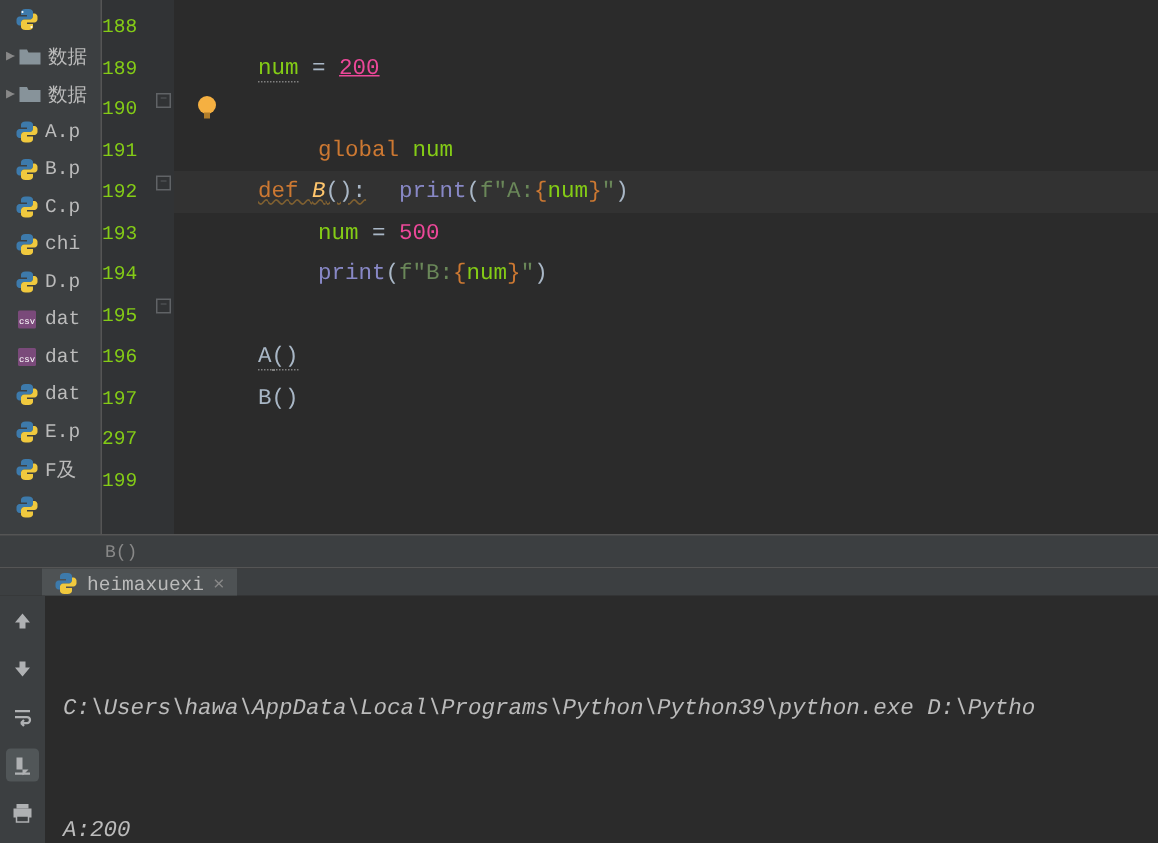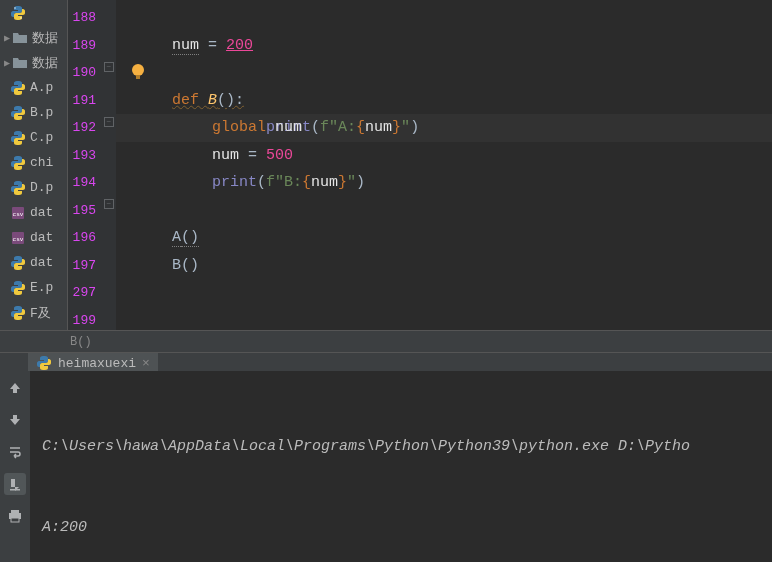--- a/index.html
+++ b/index.html
@@ -39,22 +39,22 @@
     }
     .tree-item .icon {
       width: 16px;
       height: 16px;
       margin-right: 4px;
       flex-shrink: 0;
     }
     .gutter {
       width: 36px;
       background: #313335;
-      color: #d946ef;
-      text-align: right;
+      color: #84cc16;
+      text-align: left;
       padding-right: 8px;
       font-size: 13px;
       line-height: 27.5px;
       padding-top: 4px;
     }
     .fold-gutter {
       width: 12px;
       background: #313335;
       position: relative;
     }
@@ -90,35 +90,35 @@
       top: 3px;
       width: 20px;
       height: 20px;
       z-index: 5;
     }
     .kw { color: #cc7832; }
     .fn { color: #ffc66d; font-style: italic; }
     .num { color: #ec4899; }
     .str { color: #6a8759; }
     .fstr-brace { color: #cc7832; }
-    .var { color: #e5e5e5; }
+    .var { color: #84cc16; }
     .builtin { color: #8888c6; }
     .squiggle { border-bottom: 1px dotted #808080; }
     .wave-underline { text-decoration: underline wavy #806030; text-decoration-thickness: 1px; }
     .breadcrumb-bar {
       height: 22px;
       background: #3c3f41;
       border-top: 1px solid #555;
       padding-left: 70px;
       font-size: 12px;
       color: #888;
       line-height: 22px;
     }
     .bottom-pane {
-      height: 210px;
+      height: 184px;
       display: flex;
       flex-direction: column;
       background: #2b2b2b;
       border-top: 1px solid #555;
     }
     .run-tab-bar {
       height: 28px;
       background: #3c3f41;
       display: flex;
       padding-left: 28px;
@@ -315,22 +315,22 @@
     <div class="highlight-line" style="top:114px"></div>
     <div class="code-line"></div>
     <div class="code-line"><span style="padding-left:52px"></span><span class="var squiggle">num</span><span> = </span><span class="num" style="text-decoration:underline">200</span></div>
     <div class="code-line">
       <span class="bulb"><svg viewBox="0 0 20 20">
             <circle cx="10" cy="8" r="6" fill="#f5b041"></circle>
             <rect x="8" y="13" width="4" height="4" fill="#b07d2b"></rect>
           </svg></span>
       <span style="padding-left:92px"></span><span class="builtin">print</span><span>(</span><span class="str">f"A:</span><span class="fstr-brace">{</span><span class="var">num</span><span class="fstr-brace">}</span><span class="str">"</span><span>)</span>
     </div>
+    <div class="code-line"><span style="padding-left:92px"></span><span class="kw">global </span><span class="var">num</span></div>
     <div class="code-line" style="position:relative;z-index:1"><span style="padding-left:52px"></span><span class="kw wave-underline">def </span><span class="fn wave-underline">B</span><span class="wave-underline">():</span></div>
-    <div class="code-line"><span style="padding-left:92px"></span><span class="kw">global </span><span class="var">num</span></div>
     <div class="code-line"><span style="padding-left:92px"></span><span class="var">num</span><span> = </span><span class="num">500</span></div>
     <div class="code-line"><span style="padding-left:92px"></span><span class="builtin">print</span><span>(</span><span class="str">f"B:</span><span class="fstr-brace">{</span><span class="var">num</span><span class="fstr-brace">}</span><span class="str">"</span><span>)</span></div>
     <div class="code-line"></div>
     <div class="code-line"><span style="padding-left:52px"></span><span class="squiggle">A</span><span class="squiggle">()</span></div>
     <div class="code-line"><span style="padding-left:52px"></span><span>B</span><span>()</span></div>
   </div>
 </div>
 
 <div class="breadcrumb-bar">
   <span>B()</span>

